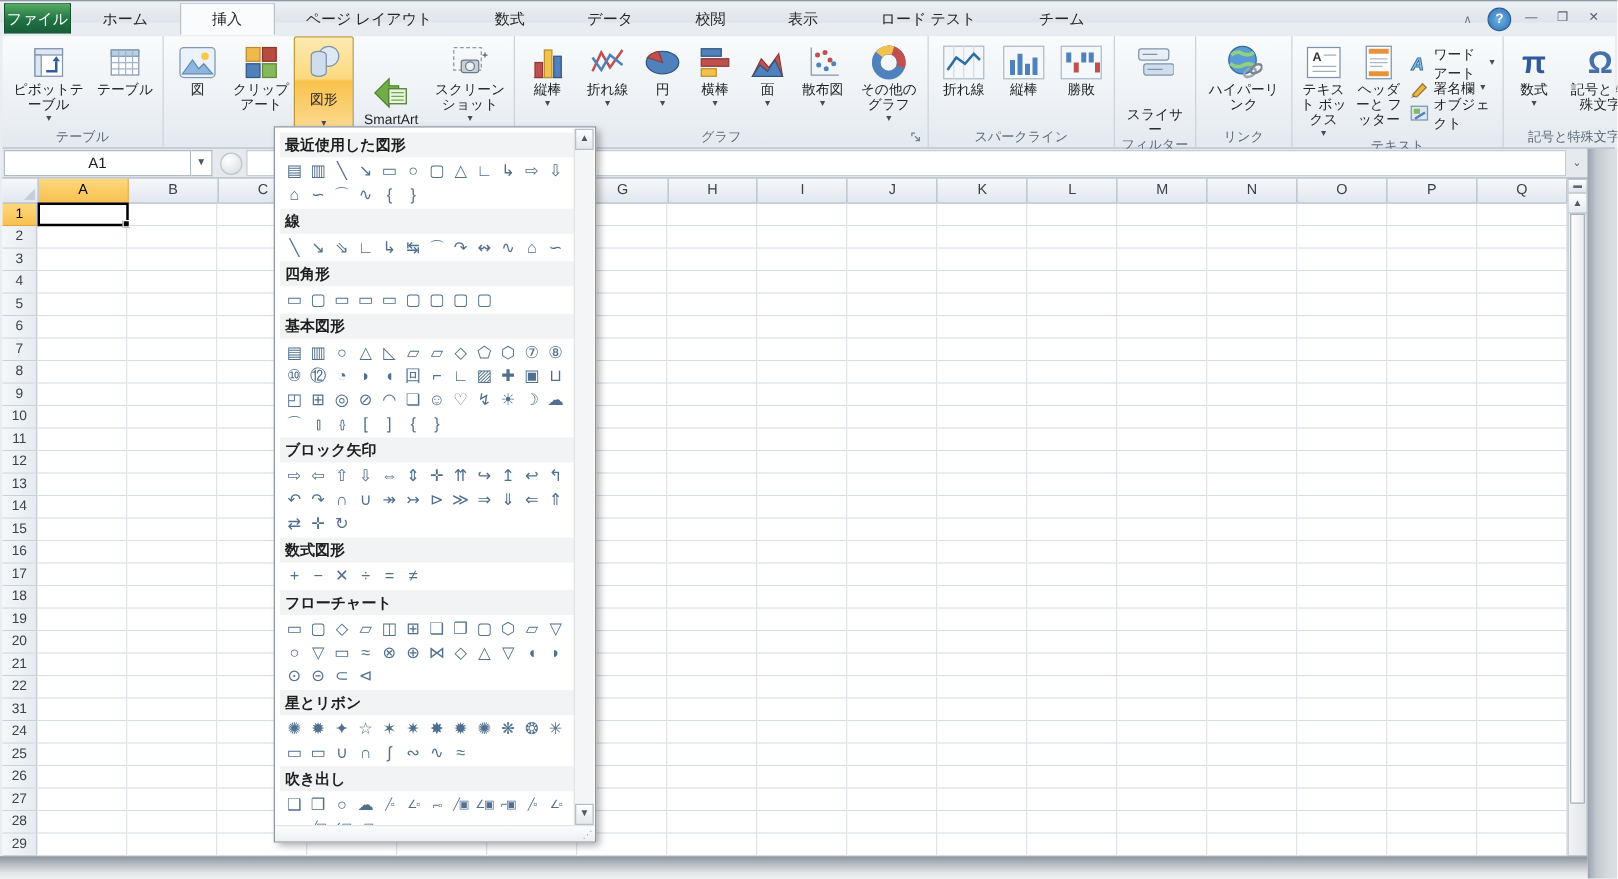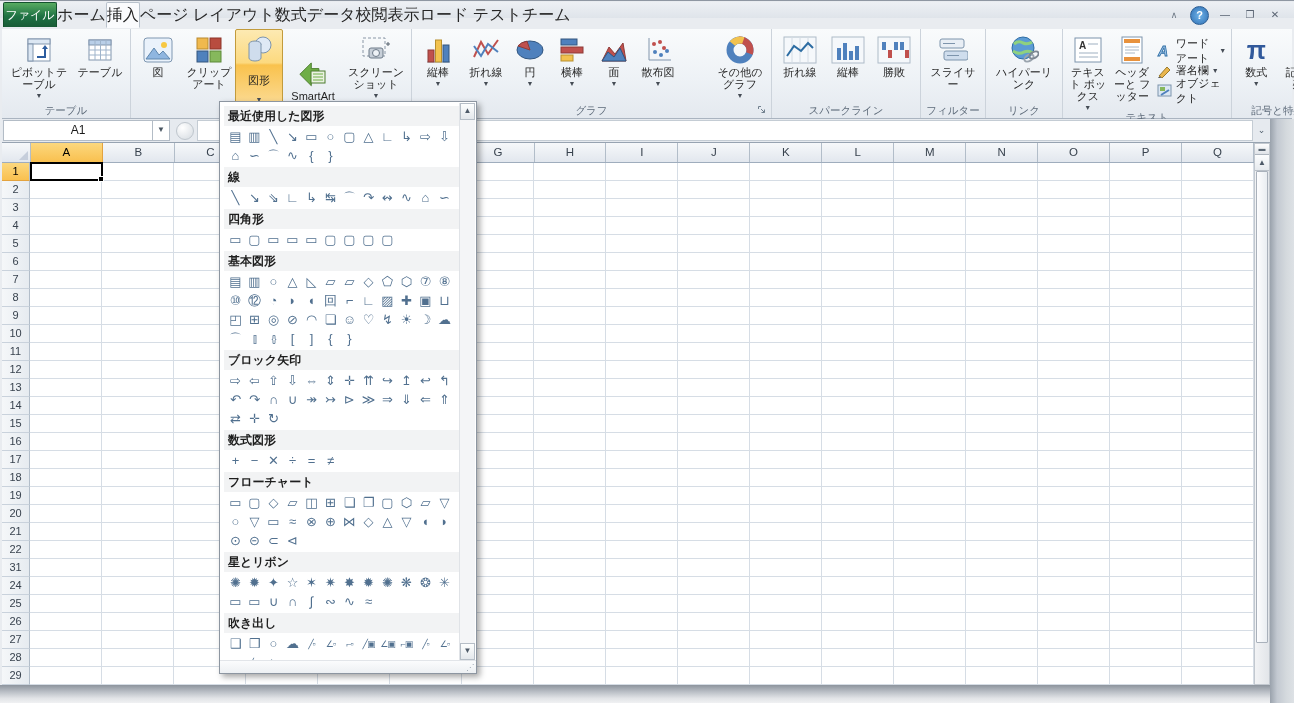--- a/index.html
+++ b/index.html
@@ -5,21 +5,21 @@
   html,body{margin:0;padding:0;background:#fff;}
   .stage{position:relative;width:1294px;height:703px;overflow:hidden;
     font-family:"Liberation Sans","DejaVu Sans",sans-serif;
     background:#e9ecf0;border-top:1px solid #8f97a2;box-sizing:border-box;}
   
   .tabrow{position:absolute;top:1px;left:0;right:0;height:16px;
     background:linear-gradient(#edf0f4,#dfe4ea);display:flex;align-items:flex-start;}
   .filetab{margin:0 0 0 3px;width:52px;height:24px;border-radius:2px 2px 0 0;
     background:linear-gradient(#57ab61,#1f7244 55%,#195c37);color:#fff;
     font-size:12px;text-align:center;line-height:24px;border:1px solid #14512e;border-bottom:none;}
-  .tab{padding:0 0;height:24px;line-height:24px;font-size:16px;color:#262626;}
+  .tab{padding:0 25px;height:24px;line-height:24px;font-size:12px;color:#262626;}
   .tab.active{background:#fafbfd;border:1px solid #b9c2cc;border-bottom:1px solid #fafbfd;
     border-radius:2px 2px 0 0;margin-bottom:-1px;}
   .winctl{position:absolute;right:10px;top:5px;display:flex;gap:7px;align-items:center;}
   .wbtn{width:18px;height:15px;font-size:10px;line-height:14px;text-align:center;color:#5a6472;}
   .whelp{width:17px;height:17px;border-radius:50%;background:radial-gradient(#6fb3e8,#2f6fb4);
     color:#fff;font-weight:bold;font-size:11px;line-height:17px;text-align:center;border:1px solid #2a5d94;}
   .wchev{color:#6b7683;font-size:9px;}
   
   .ribbon{position:absolute;top:28px;left:2px;right:2px;height:89px;
     background:linear-gradient(#f9fbfc,#eef2f6 55%,#e4e9ef);
@@ -281,21 +281,21 @@
                 <circle cx="17" cy="7" r="2" fill="#c0504d"></circle>
                 <circle cx="21" cy="13" r="2" fill="#c0504d"></circle>
                 <circle cx="12" cy="17" r="2" fill="#4f81bd"></circle>
                 <circle cx="18" cy="20" r="2" fill="#4f81bd"></circle>
                 <circle cx="24" cy="16" r="2" fill="#4f81bd"></circle>
               </svg>
           </span>
           <span class="blbl">散布図</span>
           <span class="caret">▼</span>
         </div>
-        <div class="bigbtn" style="width:50px;margin-left:29px;">
+        <div class="bigbtn" style="width:50px;">
           <span class="bicon">
             <svg width="30" height="30" viewBox="0 0 30 30">
                 <circle cx="15" cy="15" r="10" fill="none" stroke="#4f81bd" stroke-width="7"></circle>
                 <circle cx="15" cy="15" r="10" fill="none" stroke="#c0504d" stroke-width="7" stroke-dasharray="20 43" transform="rotate(-95 15 15)"></circle>
                 <circle cx="15" cy="15" r="10" fill="none" stroke="#f2c24e" stroke-width="7" stroke-dasharray="12 51" transform="rotate(-140 15 15)"></circle>
               </svg>
           </span>
           <span class="blbl">その他の グラフ</span>
           <span class="caret">▼</span>
         </div>
@@ -345,21 +345,21 @@
               </svg>
           </span>
           <span class="blbl">勝敗</span>
         </div>
       </div>
       <div class="rlabel">スパークライン</div>
     </div>
 
     <div class="rgroup">
       <div class="rbody">
-        <div class="bigbtn" style="width:52px;">
+        <div class="bigbtn" style="width:52px;gap:20px;">
           <span class="bicon">
             <svg width="30" height="28" viewBox="0 0 30 28">
                 <rect x="2" y="3" width="24" height="9" rx="2" fill="#e8eef5" stroke="#7d94ac"></rect>
                 <path d="M5 7.5 h12" stroke="#7d94ac"></path>
                 <rect x="6" y="15" width="24" height="9" rx="2" fill="#cfdded" stroke="#7d94ac"></rect>
                 <path d="M9 19.5 h12" stroke="#7d94ac"></path>
               </svg>
           </span>
           <span class="blbl">スライサー</span>
         </div>

